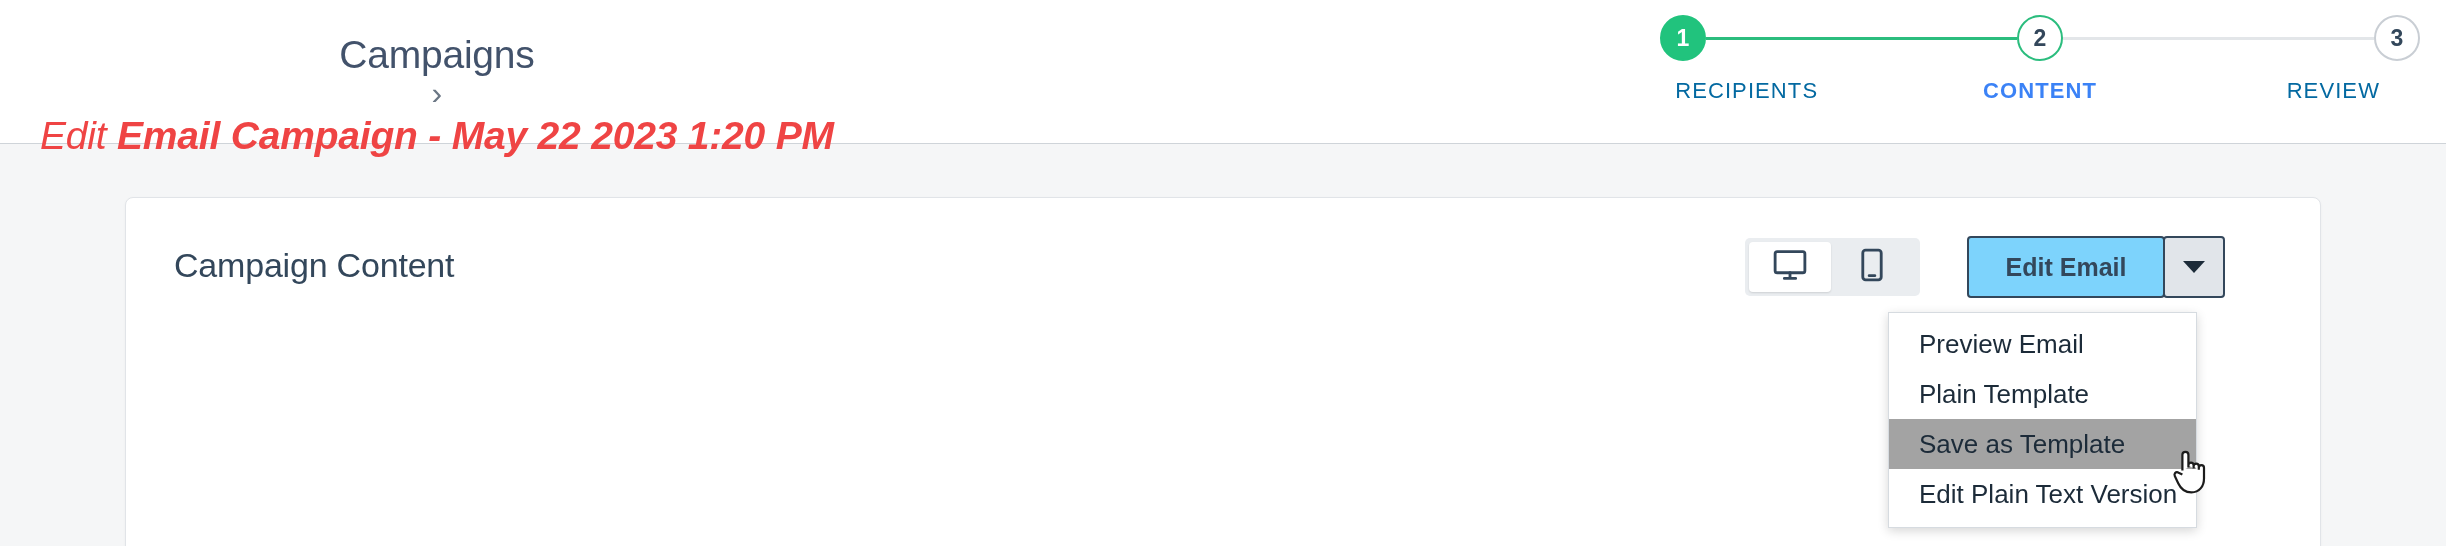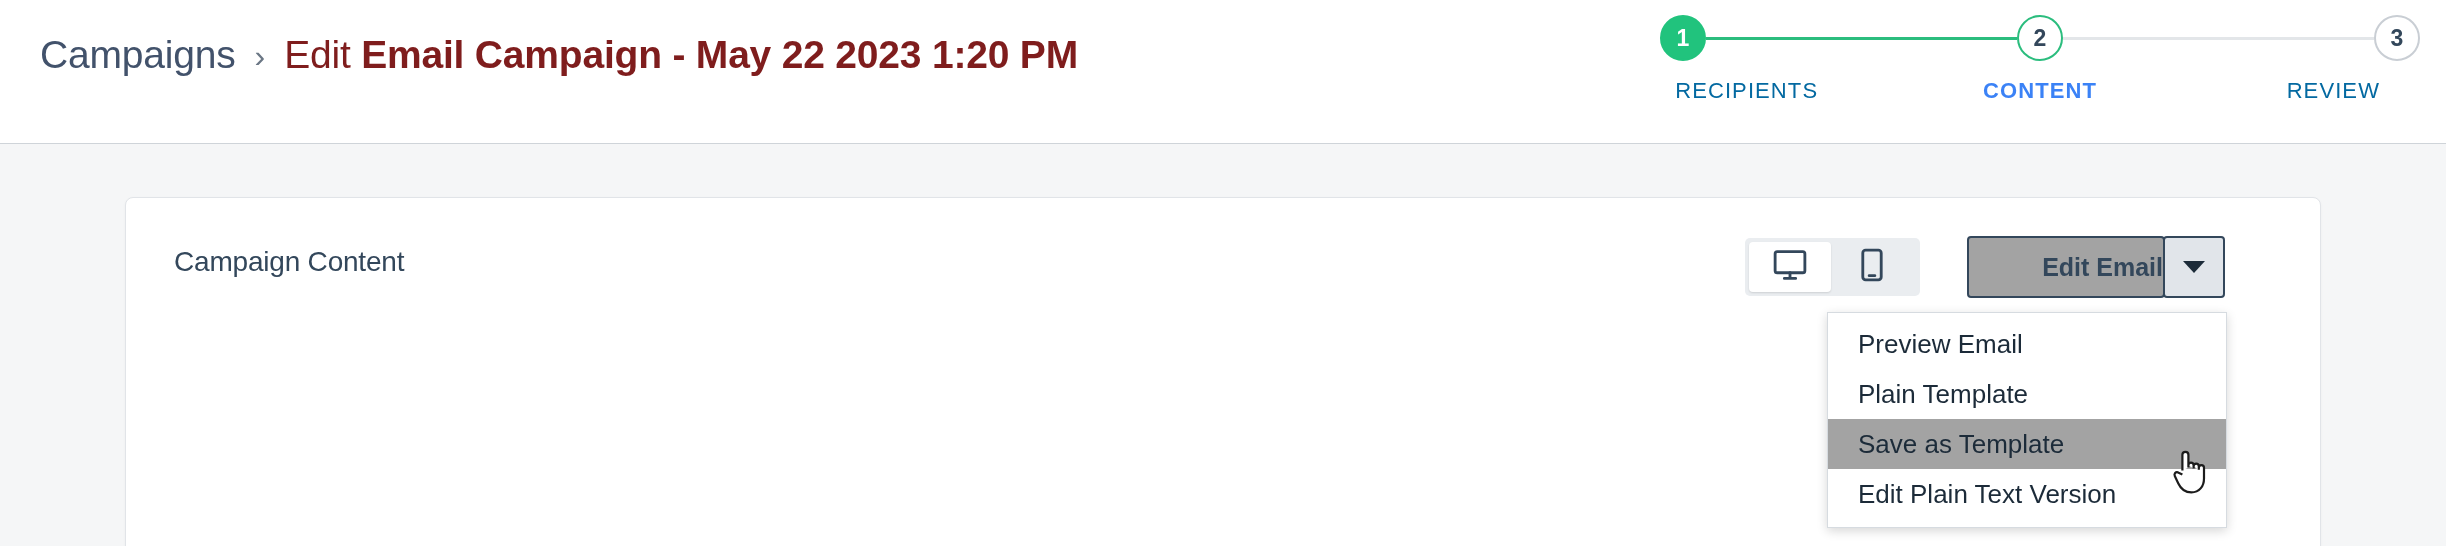--- a/index.html
+++ b/index.html
@@ -13,32 +13,33 @@
 
   
   .topbar {
     position: absolute; left: 0; top: 0;
     width: 2446px; height: 144px;
     background: #ffffff;
     border-bottom: 1px solid #cfd4d9;
   }
   .breadcrumb {
     position: absolute; left: 40px; top: 33px;
-    display: flex; align-items: flex-end;
+    display: flex; align-items: center;
     white-space: nowrap;
+    flex-direction: column;
   }
   .crumb-link {
     font-size: 39px; color: #42526b; letter-spacing: -0.2px;
     cursor: pointer;
   }
   .crumb-sep {
     font-size: 32px; color: #6b7785; margin: 0 19px; position: relative; top: -2px;
   }
   .crumb-current {
-    font-size: 39px; color: #7f1d1d; letter-spacing: -0.2px;
+    font-size: 39px; color: #ef4444; letter-spacing: -0.2px; font-style: italic;
   }
   .crumb-current .edit-word { font-weight: 400; }
   .crumb-current .name-word { font-weight: 700; }
 
   
   .stepper {
     position: absolute; left: 1660px; top: 12px;
     width: 760px; height: 100px;
   }
   .steps-row {
@@ -79,63 +80,63 @@
   .card {
     position: absolute; left: 125px; top: 197px;
     width: 2196px; height: 420px;
     background: #ffffff;
     border: 1px solid #e1e4e8;
     border-radius: 8px;
     box-shadow: 0 1px 3px rgba(0,0,0,0.04);
   }
   .card-title {
     position: absolute; left: 48px; top: 48px;
-    font-size: 28px; color: #33475b; letter-spacing: -0.2px;
+    font-size: 34px; color: #33475b; letter-spacing: -0.2px;
   }
 
   
   .view-toggle {
     position: absolute; right: 400px; top: 40px;
     width: 175px; height: 58px;
     background: #eaedf0; border-radius: 5px;
     display: flex; align-items: center; padding: 4px;
   }
   .view-btn {
     width: 82px; height: 50px; border-radius: 4px;
     display: flex; align-items: center; justify-content: center;
     cursor: pointer;
   }
   .view-btn.active { background: #ffffff; box-shadow: 0 1px 2px rgba(0,0,0,0.12); }
 
   .edit-email-btn {
     position: absolute; right: 155px; top: 38px;
     width: 198px; height: 62px;
-    background: #a3a3a3; border: 2px solid #33475b; border-radius: 4px;
-    display: flex; align-items: center; justify-content: flex-end;
+    background: #7dd3fc; border: 2px solid #33475b; border-radius: 4px;
+    display: flex; align-items: center; justify-content: center;
     font-size: 25px; font-weight: 700; color: #33475b;
     cursor: pointer;
   }
   .caret-btn {
     position: absolute; right: 95px; top: 38px;
     width: 62px; height: 62px;
     background: #e1e5ea; border: 2px solid #33475b; border-radius: 4px;
     display: flex; align-items: center; justify-content: center;
     cursor: pointer;
   }
   .caret-glyph {
     width: 0; height: 0;
     border-left: 11px solid transparent;
     border-right: 11px solid transparent;
     border-top: 12px solid #1c2b39;
   }
 
   
   .dropdown {
-    position: absolute; left: 1827px; top: 312px;
-    width: 400px;
+    position: absolute; left: 1888px; top: 312px;
+    width: 309px;
     background: #ffffff;
     border: 1px solid #d6dbe0;
     box-shadow: 0 3px 10px rgba(0,0,0,0.16);
     z-index: 40;
     padding: 6px 0 8px 0;
   }
   .menu-item {
     height: 50px; line-height: 50px;
     padding-left: 30px;
     font-size: 26px; color: #1c2b39;

